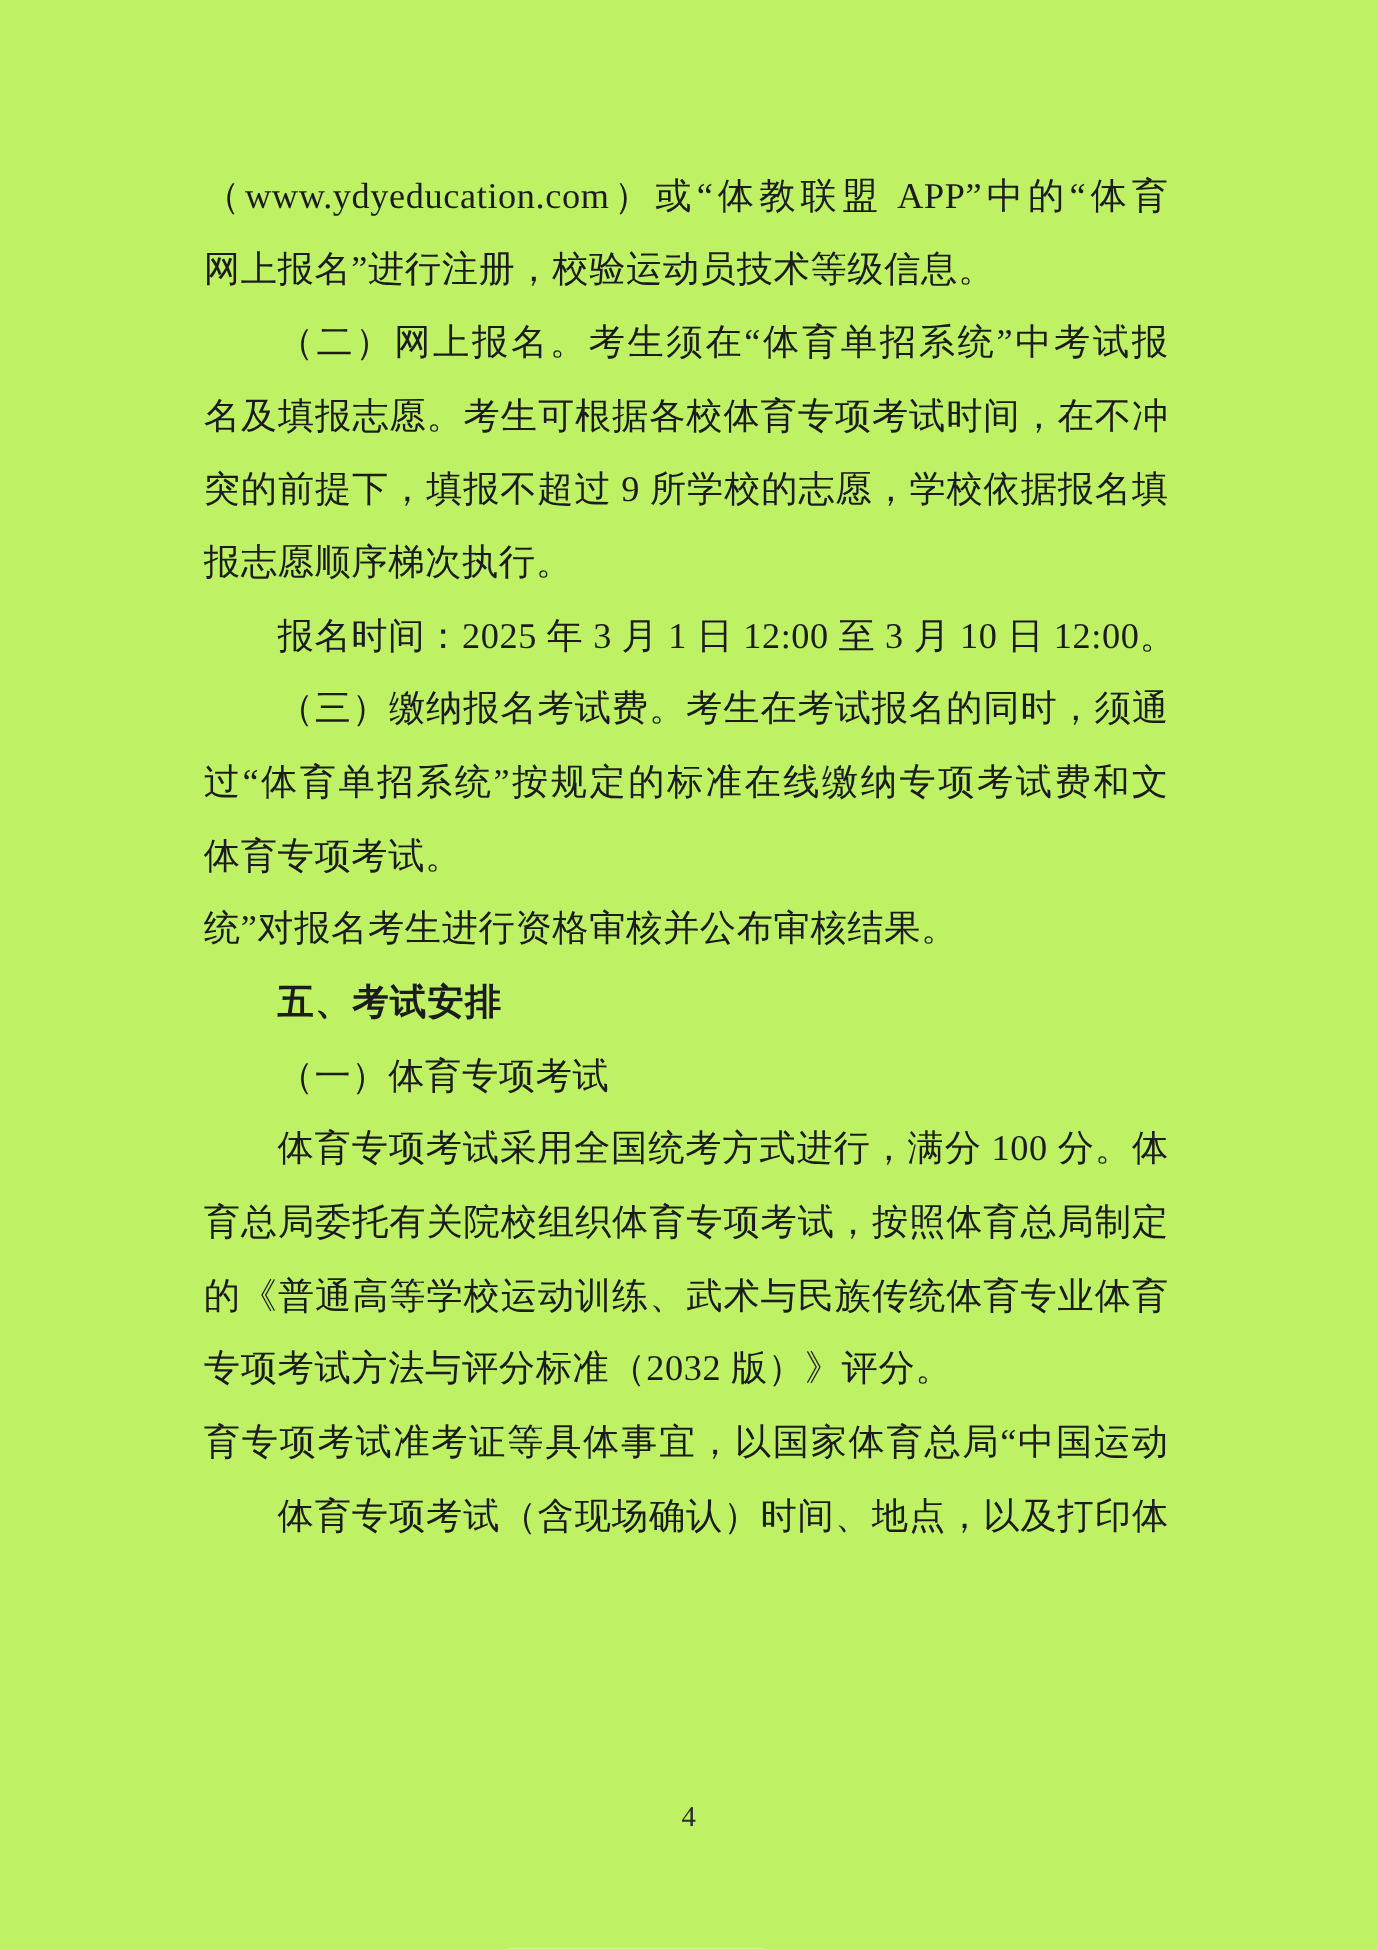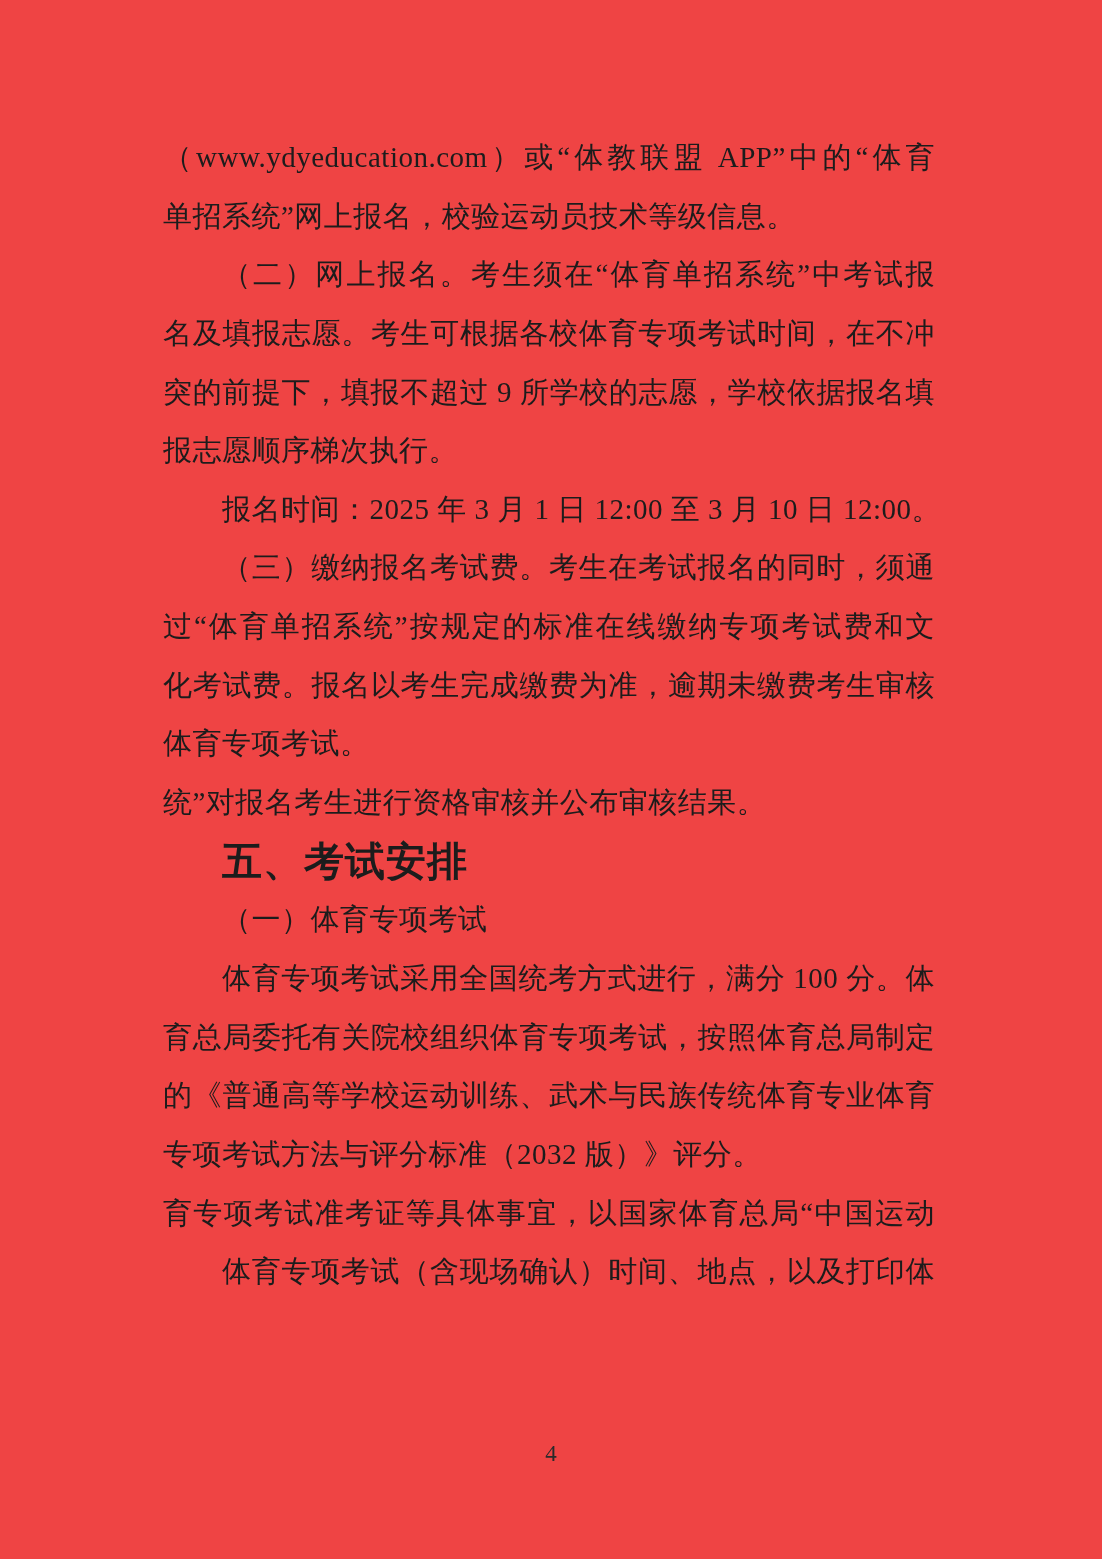--- a/index.html
+++ b/index.html
@@ -4,21 +4,21 @@
 <style>
   html, body {
     margin: 0;
     padding: 0;
     background: #ffffff;
   }
   .page {
     position: relative;
     width: 1102px;
     height: 1559px;
-    background: #ef4444;
+    background: #bef264;
     overflow: hidden;
     font-family: "Liberation Serif", "DejaVu Serif", serif;
     color: #1c1c1c;
   }
   .textblock {
     position: absolute;
     left: 163px;
     top: 128px;
     width: 772px;
   }
@@ -36,48 +36,47 @@
     text-align: justify;
     text-align-last: justify;
   }
   
   .line.ind {
     text-indent: 59px;
   }
   .line.heading {
     font-family: "Liberation Sans", "DejaVu Sans", sans-serif;
     font-weight: bold;
-    font-size: 40px;
+    font-size: 29px;
     letter-spacing: 1px;
   }
   .page-footer {
     position: absolute;
     left: 0;
     top: 1441px;
     width: 100%;
     text-align: center;
     font-size: 23px;
     color: #2a2a2a;
   }
 </style>
 </head>
 <body>
 
 <div class="page">
   <div class="textblock">
     <div class="line j">（www.ydyeducation.com）或“体教联盟 APP”中的“体育</div>
-    <div class="line">单招系统”网上报名，校验运动员技术等级信息。</div>
+    <div class="line">网上报名”进行注册，校验运动员技术等级信息。</div>
     <div class="line ind j">（二）网上报名。考生须在“体育单招系统”中考试报</div>
     <div class="line j">名及填报志愿。考生可根据各校体育专项考试时间，在不冲</div>
     <div class="line j">突的前提下，填报不超过 9 所学校的志愿，学校依据报名填</div>
     <div class="line">报志愿顺序梯次执行。</div>
     <div class="line ind">报名时间：2025 年 3 月 1 日 12:00 至 3 月 10 日 12:00。</div>
     <div class="line ind j">（三）缴纳报名考试费。考生在考试报名的同时，须通</div>
     <div class="line j">过“体育单招系统”按规定的标准在线缴纳专项考试费和文</div>
-    <div class="line j">化考试费。报名以考生完成缴费为准，逾期未缴费考生审核</div>
     <div class="line">体育专项考试。</div>
     <div class="line">统”对报名考生进行资格审核并公布审核结果。</div>
     <div class="line heading ind">五、考试安排</div>
     <div class="line ind">（一）体育专项考试</div>
     <div class="line ind j">体育专项考试采用全国统考方式进行，满分 100 分。体</div>
     <div class="line j">育总局委托有关院校组织体育专项考试，按照体育总局制定</div>
     <div class="line j">的《普通高等学校运动训练、武术与民族传统体育专业体育</div>
     <div class="line">专项考试方法与评分标准（2032 版）》评分。</div>
     <div class="line j">育专项考试准考证等具体事宜，以国家体育总局“中国运动</div>
     <div class="line ind j">体育专项考试（含现场确认）时间、地点，以及打印体</div>

